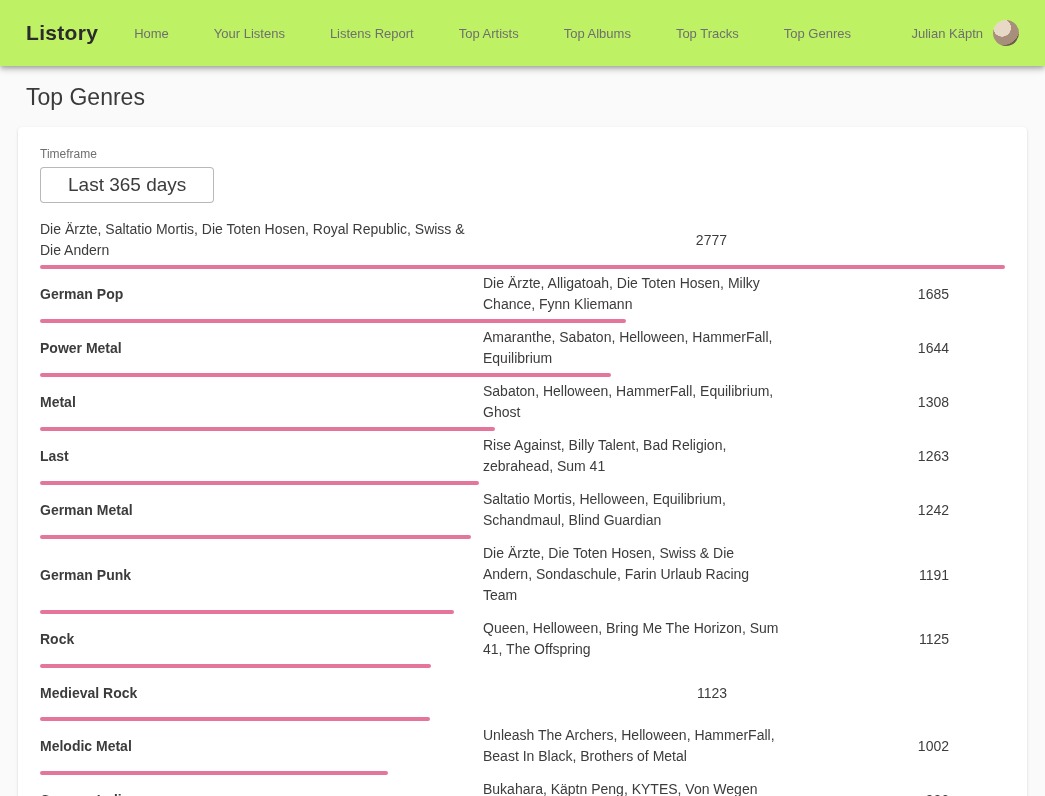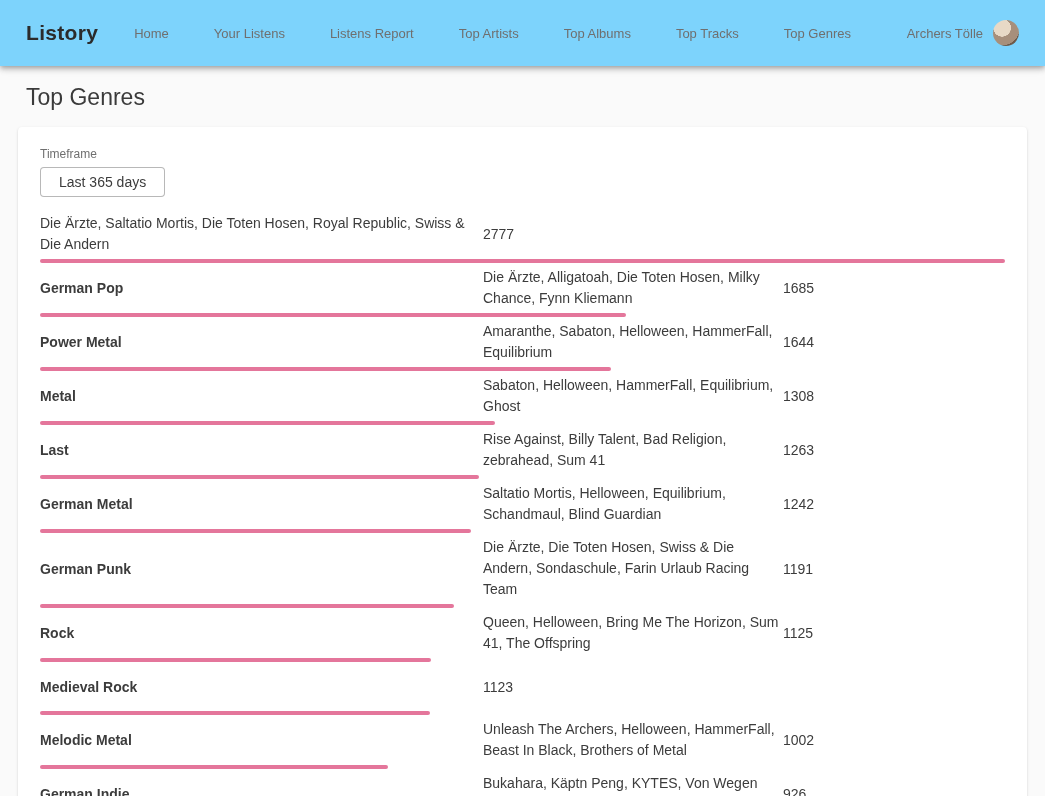--- a/index.html
+++ b/index.html
@@ -8,21 +8,21 @@
     width: 1045px; height: 796px;
     overflow: hidden;
     background: #fafafa;
     font-family: "Liberation Sans", sans-serif;
     color: #3c3c3c;
   }
 
   
   .app-header {
     height: 66px;
-    background: #7dd3fc;
+    background: #bef264;
     box-shadow: 0 2px 4px -1px rgba(0,0,0,0.2), 0 4px 5px 0 rgba(0,0,0,0.14), 0 1px 10px 0 rgba(0,0,0,0.12);
     display: flex;
     align-items: center;
     padding: 0 26px;
     position: relative;
     z-index: 2;
   }
   .logo {
     font-size: 21px;
     font-weight: 700;
@@ -64,61 +64,61 @@
     padding: 20px 22px 0;
   }
   .timeframe-label {
     display: block;
     font-size: 12px;
     color: #6f6f6f;
     margin-bottom: 6px;
   }
   .timeframe-btn {
     font-family: "Liberation Sans", sans-serif;
-    font-size: 14px;
+    font-size: 19px;
     color: #3c3c3c;
     background: #fff;
     border: 1px solid rgba(0,0,0,0.28);
     border-radius: 4px;
-    padding: 6px 18px;
+    padding: 6px 27px;
     cursor: pointer;
   }
 
   
   .genre-table { margin-top: 12px; }
   .row { width: 100%; }
   .row-content {
     display: grid;
     grid-template-columns: 443px 300px 1fr;
     align-items: center;
     padding: 4px 0;
     min-height: 49px;
   }
   .genre-name { font-size: 14px; font-weight: 700; color: #3c3c3c; }
   .genre-artists { font-size: 14px; color: #3c3c3c; line-height: 21px; }
-  .genre-count { font-size: 14px; color: #3c3c3c; padding-right: 56px; }
+  .genre-count { font-size: 14px; color: #3c3c3c; text-align: right; padding-right: 56px; }
   .bar-track { width: 100%; height: 4px; background: transparent; }
   .bar { height: 4px; border-radius: 2px; }
 </style>
 </head>
 <body>
 
 <header class="app-header">
   <div class="logo">Listory</div>
   <nav class="main-nav">
       <a class="nav-link" href="#">Home</a>
       <a class="nav-link" href="#">Your Listens</a>
       <a class="nav-link" href="#">Listens Report</a>
       <a class="nav-link" href="#">Top Artists</a>
       <a class="nav-link" href="#">Top Albums</a>
       <a class="nav-link" href="#">Top Tracks</a>
       <a class="nav-link" href="#">Top Genres</a>
     </nav>
   <div class="user-menu">
-    <span class="user-name">Archers Tölle</span>
+    <span class="user-name">Julian Käptn</span>
     <span class="avatar"></span>
   </div>
 </header>
 
 <main class="page">
   <h1 class="page-title">Top Genres</h1>
 
   <section class="card">
     <div class="timeframe">
       <span class="timeframe-label">Timeframe</span>

